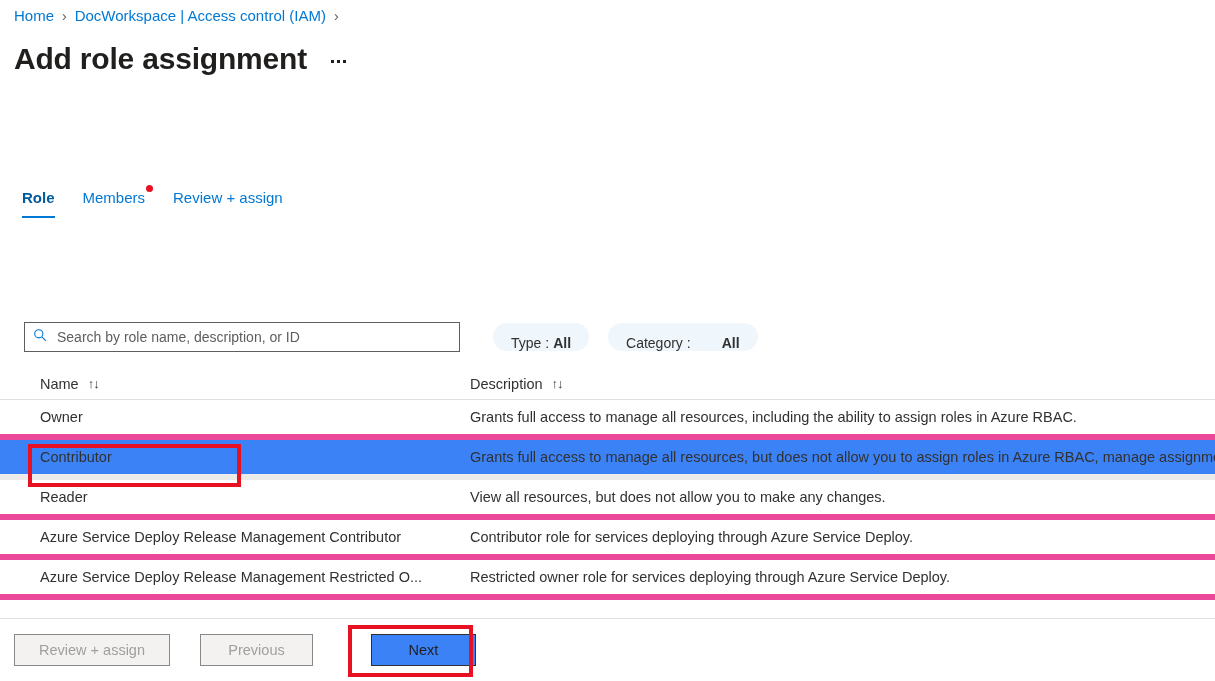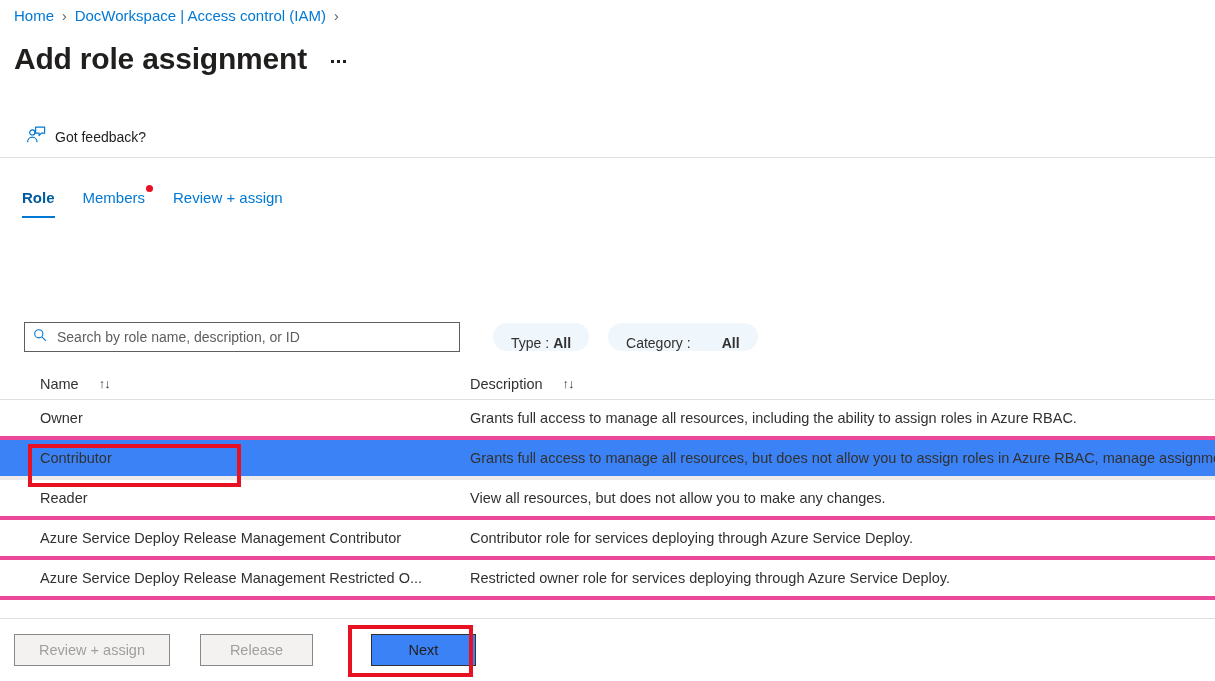--- a/index.html
+++ b/index.html
@@ -107,28 +107,28 @@
   .pill-type { margin-left: 33px; }
   .pill-cat { margin-left: 19px; gap: 27px; }
 
   
   .table { position: absolute; left: 0; top: 368px; width: 1215px; }
   .thead {
     display: flex; align-items: center; height: 32px;
     border-bottom: 1px solid #e1dfdd; padding-left: 40px;
   }
   .th {
-    font-size: 14.5px; color: #323130; display: flex; align-items: center; gap: 20px;
+    font-size: 14.5px; color: #323130; display: flex; align-items: center; gap: 9px;
     cursor: pointer; user-select: none; text-align: right;
   }
   .th-name { width: 430px; }
   .sort-ico { font-size: 13px; color: #323130; letter-spacing: -1px; }
   .row {
     display: flex; align-items: center; height: 40px;
-    border-bottom: 4px solid #ec4899; padding-left: 40px;
+    border-bottom: 6px solid #ec4899; padding-left: 40px;
     font-size: 14.5px; color: #323130; cursor: pointer;
   }
   .row.selected { background: #3b82f6; border-bottom-color: #edebe9; }
   .cell-name {
     width: 430px; padding-right: 12px;
     white-space: nowrap; overflow: hidden; text-overflow: ellipsis;
   }
   .cell-desc {
     flex: 1; white-space: nowrap; overflow: hidden; padding-right: 4px;
   }
@@ -178,32 +178,20 @@
 
   <div class="title-row">
     <div class="page-title">Add role assignment</div>
     <div class="kebab">
       <i></i>
       <i></i>
       <i></i>
     </div>
   </div>
 
-  <div class="cmdbar">
-    <div class="feedback">
-      <span>
-        <svg width="20" height="18" viewBox="0 0 20 18" fill="none" xmlns="http://www.w3.org/2000/svg">
-          <circle cx="6.3" cy="6.4" r="2.6" stroke="#0078d4" stroke-width="1.2"></circle>
-          <path d="M1.6 16.2c0-2.9 2.1-5 4.7-5s4.7 2.1 4.7 5" stroke="#0078d4" stroke-width="1.2" fill="none"></path>
-          <path d="M9.6 1.2h9v6h-3.2l-2.3 2.3V7.2H9.6z" stroke="#0078d4" stroke-width="1.2" fill="none" stroke-linejoin="round"></path>
-        </svg>
-      </span>
-      <span class="feedback-label">Got feedback?</span>
-    </div>
-  </div>
 
   <div class="tabs">
     <div class="tab active">
       <span>Role</span>
     </div>
     <div class="tab">
       <span>Members</span>
       <span class="tab-dot"></span>
     </div>
     <div class="tab">
@@ -262,21 +250,21 @@
     </div>
     <div class="row">
       <div class="cell-name">Azure Service Deploy Release Management Restricted O...</div>
       <div class="cell-desc">Restricted owner role for services deploying through Azure Service Deploy.</div>
     </div>
   </div>
 
   <div class="footer-div"></div>
   <div class="footer">
     <div class="btn">Review + assign</div>
-    <div class="btn secondary">Release</div>
+    <div class="btn secondary">Previous</div>
     <div class="btn-next-wrap">
       <div class="btn primary-out">Next</div>
     </div>
   </div>
 
   <div class="anno anno-contributor"></div>
   <div class="anno anno-next"></div>
 
 </div>
 

